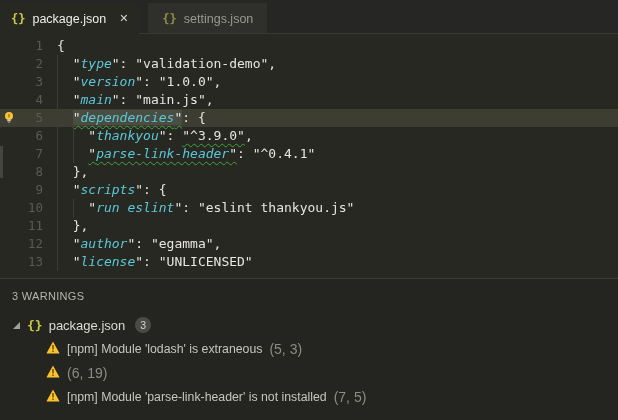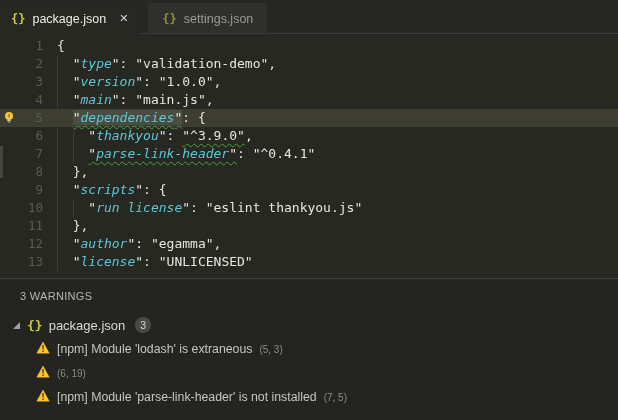--- a/index.html
+++ b/index.html
@@ -39,40 +39,40 @@
   .tok.squiggle { text-decoration:underline; text-decoration-style:wavy;
                   text-decoration-color:#3fa33f; text-decoration-thickness:1px;
                   text-underline-offset:3px; }
   .left-bar { position:absolute; left:0; top:112px; width:3px; height:32px;
               background:#45453f; }
 
   
   .panel { position:absolute; top:278px; left:0; right:0; bottom:0;
            background:#242420; border-top:1px solid #3c3c37; }
   .panel-header { position:relative; height:34px; display:flex; align-items:center;
-                  padding:0 20px; }
+                  padding:0 12px; }
   .panel-summary { font-size:11px; color:#b6b6af; letter-spacing:0.3px; }
   .filter-input { position:absolute; left:320px; right:8px; top:5px; height:24px;
                   background:#3a3a3a; border:0; outline:none; color:#cccccc;
                   font-family:"Liberation Sans", sans-serif; font-size:12.5px;
                   padding:0 8px; }
   .filter-input::placeholder { color:#8e8e88; }
   .group-row { height:24px; display:flex; align-items:center; gap:6px;
                padding-left:12px; }
   .twistie { display:flex; }
   .group-name { color:#dcdcd6; font-size:13px; }
   .group-brace { font-family:"DejaVu Sans Mono", monospace; font-weight:700;
                  font-size:13px; color:#cbcb45; }
   .badge { background:#4a4a47; color:#d4d4ce; font-size:10.5px; height:16px;
            min-width:16px; padding:0 4px; border-radius:9px; line-height:16px;
            text-align:center; margin-left:4px; }
   .problem-row { height:24px; display:flex; align-items:center; gap:7px;
-                 padding-left:36px; }
+                 padding-left:46px; }
   .ptext { color:#c6c6bf; font-size:12.3px; }
-  .ppos { color:#8d8d86; font-size:10px; }
+  .ppos { color:#8d8d86; font-size:14px; }
 </style>
 </head>
 <body>
 
 <div class="app">
 
   <div class="tabbar">
     <div class="tab active">
       <span class="brace-icon">{}</span>
       <span>package.json</span>
@@ -143,21 +143,21 @@
         <div class="code-line">
           <div class="gutter">
             <span class="lnum">9</span>
           </div>
           <div class="line-content"><i class="guide" style="left: 0ch;"></i><span class="tok punc">  </span><span class="tok punc">"</span><span class="tok key">scripts</span><span class="tok punc">": {</span></div>
         </div>
         <div class="code-line">
           <div class="gutter">
             <span class="lnum">10</span>
           </div>
-          <div class="line-content"><i class="guide" style="left: 0ch;"></i><i class="guide" style="left: 2ch;"></i><span class="tok punc">    </span><span class="tok punc">"</span><span class="tok key">run license</span><span class="tok punc">": </span><span class="tok str">"eslint thankyou.js"</span></div>
+          <div class="line-content"><i class="guide" style="left: 0ch;"></i><i class="guide" style="left: 2ch;"></i><span class="tok punc">    </span><span class="tok punc">"</span><span class="tok key">run eslint</span><span class="tok punc">": </span><span class="tok str">"eslint thankyou.js"</span></div>
         </div>
         <div class="code-line">
           <div class="gutter">
             <span class="lnum">11</span>
           </div>
           <div class="line-content"><i class="guide" style="left: 0ch;"></i><span class="tok punc">  </span><span class="tok punc">},</span></div>
         </div>
         <div class="code-line">
           <div class="gutter">
             <span class="lnum">12</span>

